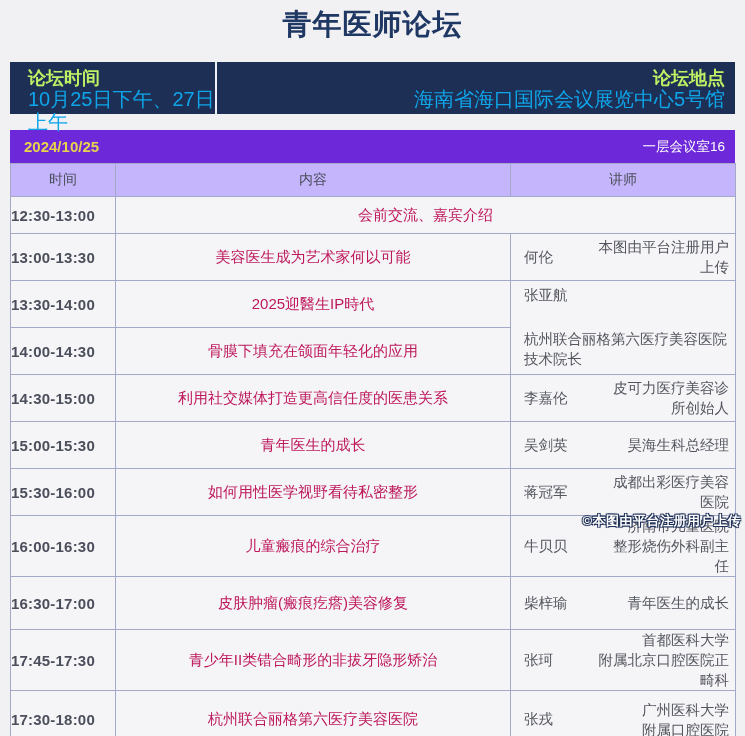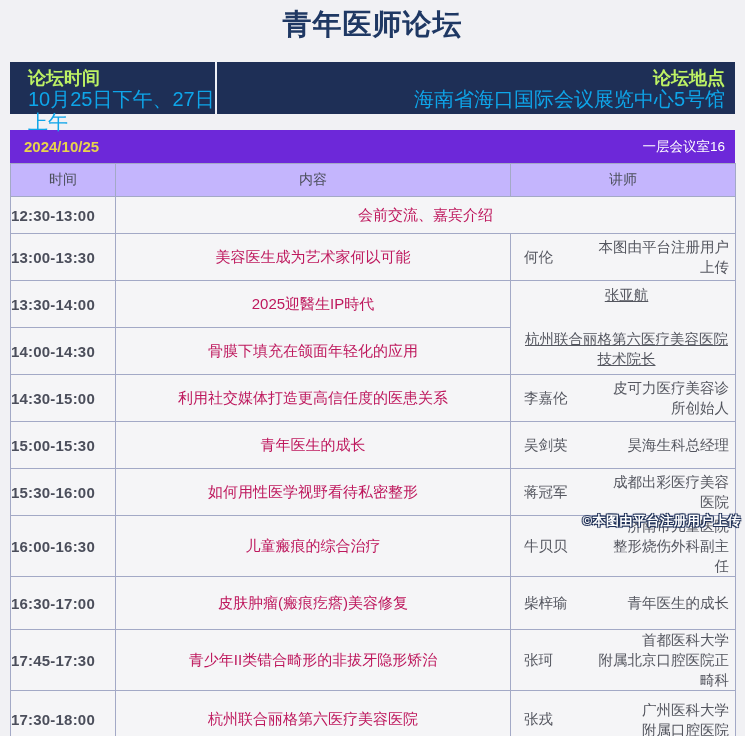--- a/index.html
+++ b/index.html
@@ -32,21 +32,21 @@
   
   table.schedule { margin:0 10px; width:725px; border-collapse:collapse; table-layout:fixed; background:#f5f5f7; }
   .schedule th, .schedule td { border:1px solid #a3a9c6; padding:0; }
   .schedule thead th { height:33px; background:#c4b5fd; color:#4c4f5c; font-size:14px; font-weight:normal; }
   td.time-cell { text-align:left; color:#4b4e5b; font-size:15px; letter-spacing:0.2px;font-weight:bold; }
   td.content-cell { text-align:center; color:#be185d; font-size:15px; }
   td.speaker-cell { color:#54565f; font-size:14.5px; padding:0 6px 0 13px; vertical-align:middle; }
   .spk-flex { display:flex; justify-content:space-between; align-items:center; width:100%;gap:36px; }
   .spk-name { white-space:nowrap; }
   .spk-aff { text-align:right; white-space:pre-line; line-height:1.38; }
-  .spk-block { text-align:center;text-decoration:underline; }
+  .spk-block { text-align:left; }
   .spk-block .spk-aff-block { white-space:pre-line; line-height:1.38; margin-top:24px; }
   tr.h37 td { height:37px; }
   tr.h47 td { height:47px; }
   tr.h53 td { height:53px;margin-top:48px; }
   tr.h58 td { height:58px; }
 
   
   .bottom-bar { margin:0 10px; height:10px; background:#1e2f56; }
   .watermark {
     position:absolute; right:4px; bottom:2px;

